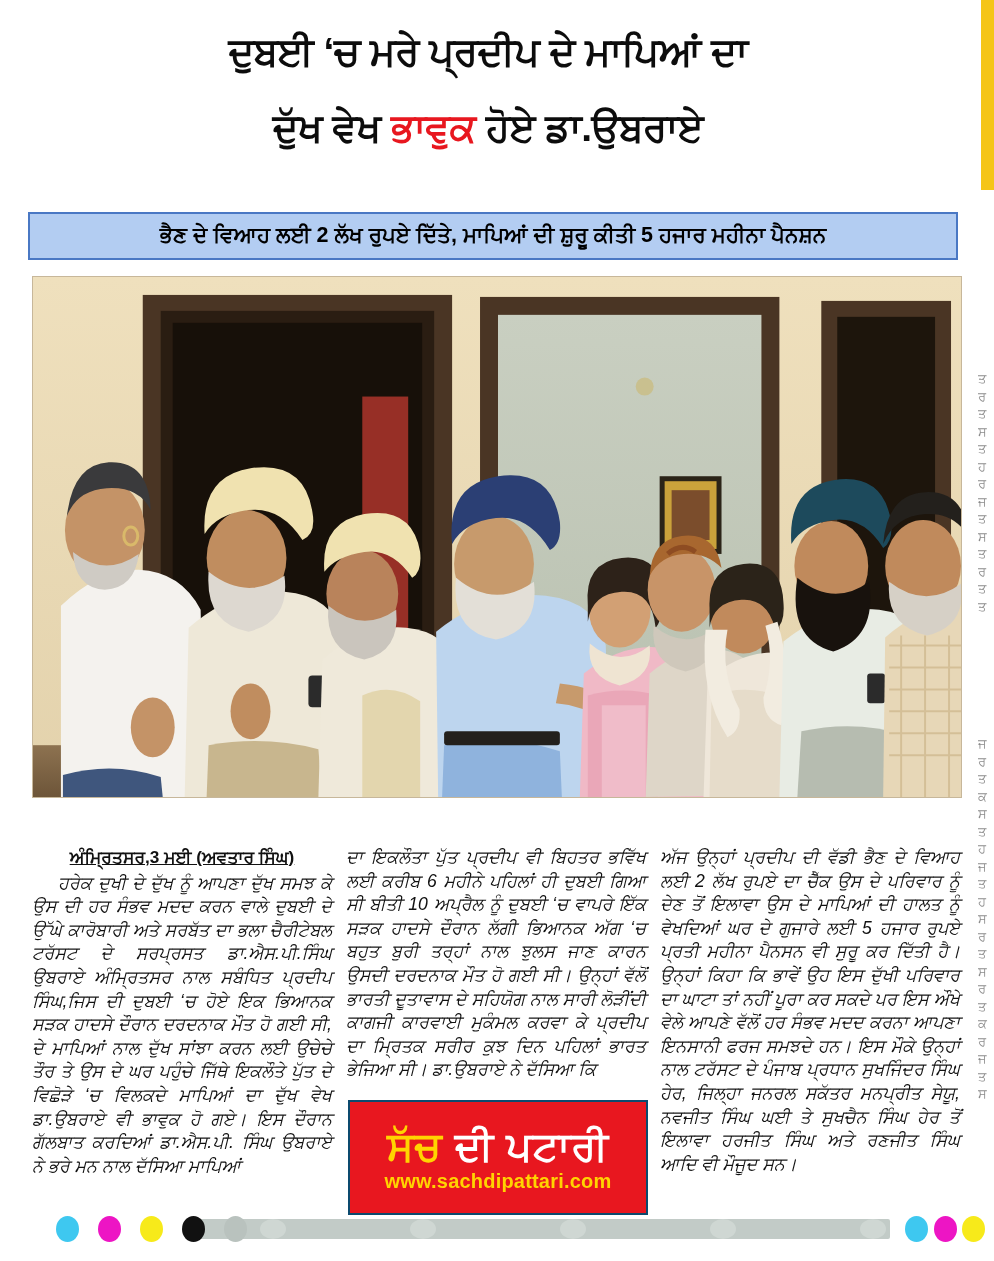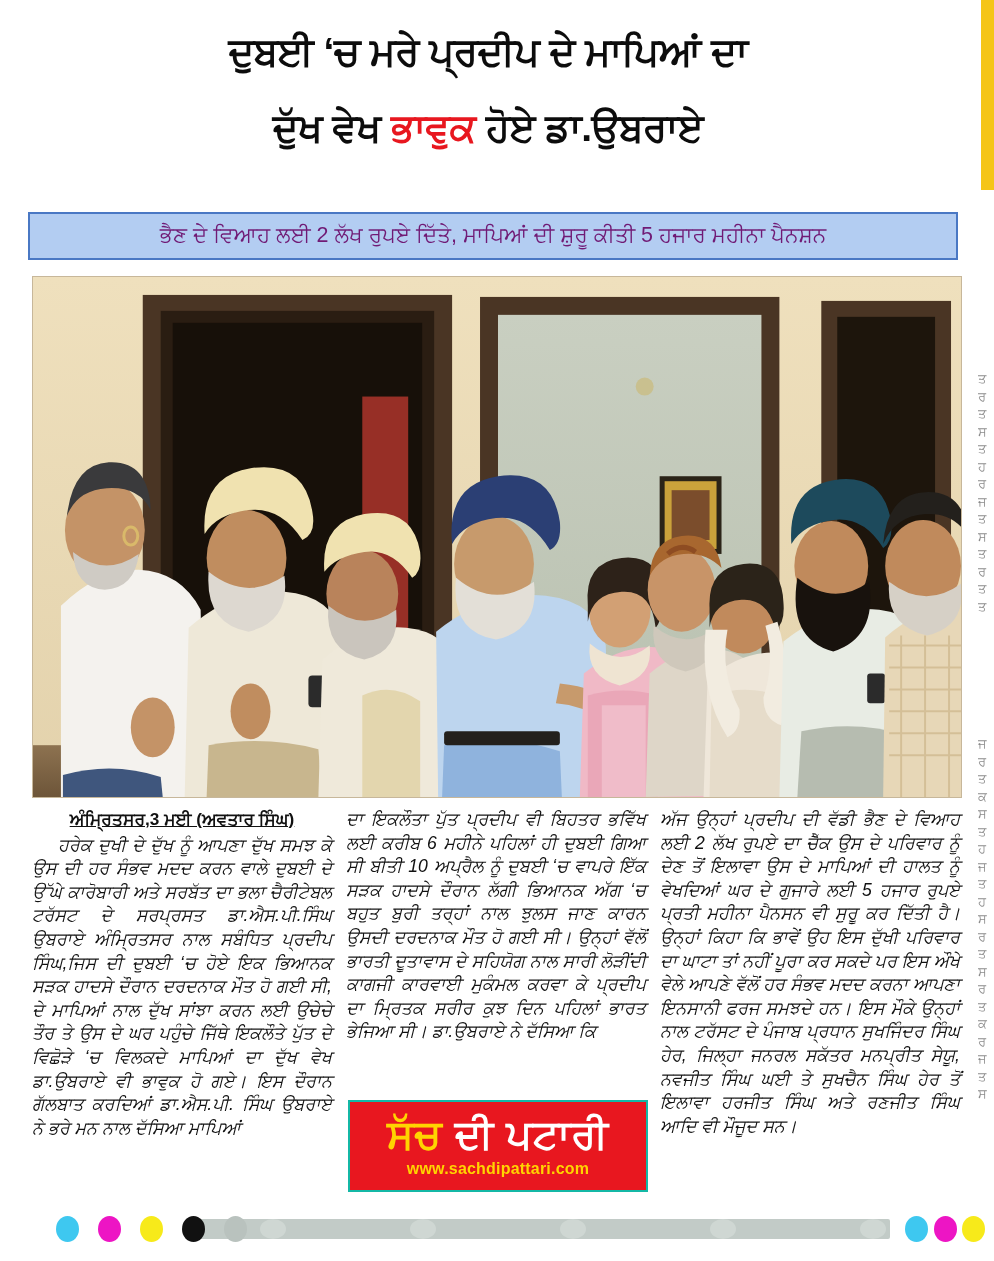--- a/index.html
+++ b/index.html
@@ -83,23 +83,23 @@
     height: 48px;
     box-sizing: border-box;
     background: #b3cdf2;
     border: 2px solid #4a78c4;
     display: flex;
     align-items: center;
     justify-content: center;
     text-align: center;
   }
   .subhead span {
-    font-weight: normal;
+    font-weight: bold;
     font-size: 21.5px;
-    color: #701a75;
+    color: #000000;
     line-height: 1.2;
     white-space: nowrap;
   }
 
   
   .photo {
     position: absolute;
     left: 32px;
     top: 276px;
     width: 930px;
@@ -121,20 +121,21 @@
     display: flex;
     gap: 14px;
   }
   .col {
     width: 300px;
     position: relative;
     font-size: 17.6px;
     line-height: 23.6px;
     color: #111111;
     text-align: justify;
+    margin-top: 38px;
   }
   .col p {
     margin: 0;
     text-align: justify;
     text-justify: inter-word;
     font-style: italic;
   }
   .dateline {
     display: block;
     text-align: center;
@@ -144,41 +145,41 @@
     font-size: 17.2px;
   }
   .indent { display: inline-block; width: 26px; }
 
   
   .logo-box {
     position: absolute;
     left: 348px;
     top: 1100px;
     width: 300px;
-    height: 92px;
+    height: 115px;
     background: #e8171f;
-    border: 2px solid #14b8a6;
+    border: 2px solid #0c4a6e;
     box-sizing: border-box;
     display: flex;
     flex-direction: column;
     align-items: center;
     justify-content: center;
     overflow: hidden;
   }
   .logo-title {
     font-size: 40px;
     font-weight: bold;
     line-height: 46px;
     white-space: nowrap;
     letter-spacing: 1px;
   }
   .logo-title .l-yellow { color: #ffd400; }
   .logo-title .l-white { color: #ffffff; }
   .logo-url {
-    font-size: 16px;
+    font-size: 20px;
     font-weight: bold;
     color: #ffd400;
     line-height: 24px;
     letter-spacing: .2px;
     white-space: nowrap;
   }
 
   
   .regbar {
     position: absolute;

